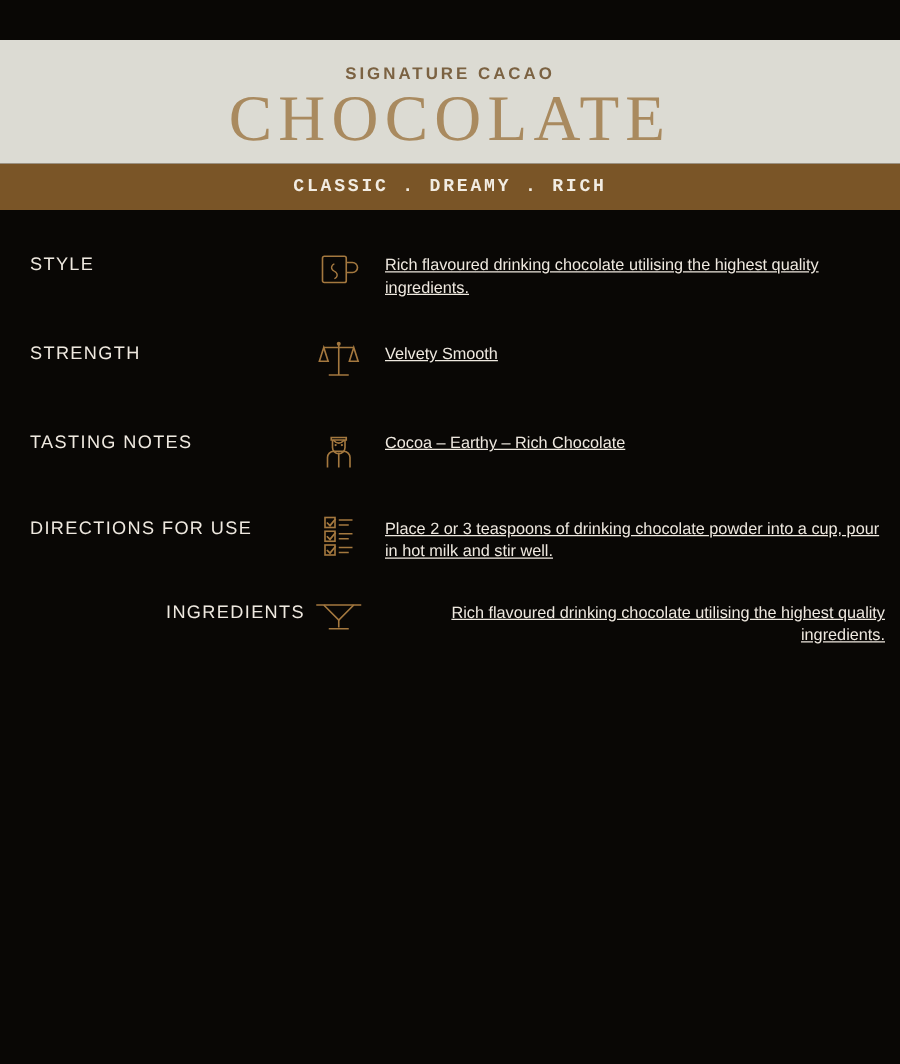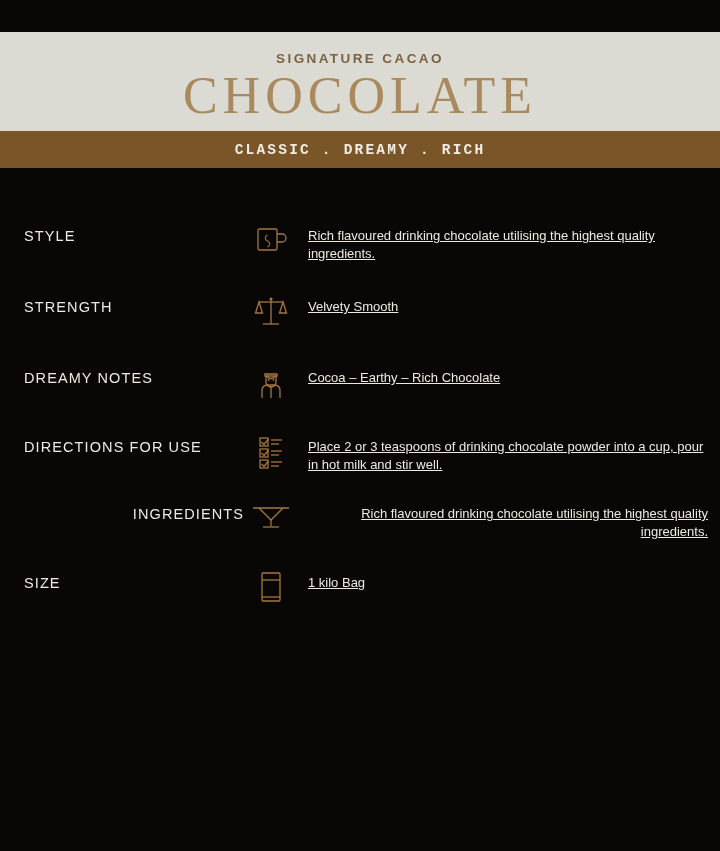--- a/index.html
+++ b/index.html
@@ -56,21 +56,21 @@
   .subbar-text {
     color: #f2ece2;
     font-size: 14.5px;
     letter-spacing: 2.2px;
     font-weight: 600;
     font-family: Liberation Mono, monospace;
   }
 
   
   .specs {
-    padding-top: 54px;
+    padding-top: 30px;
   }
   .row {
     display: flex;
     align-items: flex-start;
     min-height: 55px;
     padding: 0 0 0 24px;
   }
   .row-label {
     width: 220px;
     flex: 0 0 220px;
@@ -144,21 +144,21 @@
           <line x1="9" y1="31" x2="25" y2="31"></line>
           <path d="M5 9 L1.5 20 h7 z"></path>
           <path d="M29 9 L25.5 20 h7 z"></path>
           <circle cx="17" cy="6" r="1.6" fill="#a4783f" stroke="none"></circle>
         </svg>
       </div>
       <div class="row-value">Velvety Smooth</div>
     </div>
 
     <div class="row r-notes">
-      <div class="row-label">DREAMY NOTES</div>
+      <div class="row-label">TASTING NOTES</div>
       <div class="row-icon">
         <svg width="34" height="40" viewBox="0 0 34 40" fill="none" stroke="#a4783f" stroke-width="1.3">
           <path d="M11 10 h12 v2 h-12 z"></path>
           <path d="M12.5 12 q4.5 5 9 0"></path>
           <path d="M12 12 v6 a5 5 0 0 0 10 0 v-6"></path>
           <path d="M8 34 v-8 a5 5 0 0 1 5 -5 h8 a5 5 0 0 1 5 5 v8"></path>
           <line x1="17" y1="22" x2="17" y2="34"></line>
           <circle cx="14.5" cy="16" r="0.9" fill="#a4783f" stroke="none"></circle>
           <circle cx="19.5" cy="16" r="0.9" fill="#a4783f" stroke="none"></circle>
         </svg>
@@ -194,26 +194,15 @@
           <line x1="2" y1="8" x2="38" y2="8"></line>
           <path d="M8 8 L20 20 L32 8"></path>
           <line x1="20" y1="20" x2="20" y2="26"></line>
           <line x1="12" y1="27" x2="28" y2="27"></line>
         </svg>
       </div>
       <div class="row-value">Rich flavoured drinking chocolate utilising the highest quality ingredients.</div>
     </div>
 
 
-    <div class="row r-size">
-      <div class="row-label">SIZE</div>
-      <div class="row-icon">
-        <svg width="30" height="36" viewBox="0 0 30 36" fill="none" stroke="#a4783f" stroke-width="1.3">
-          <rect x="6" y="4" width="18" height="28" rx="1"></rect>
-          <line x1="6" y1="11" x2="24" y2="11"></line>
-          <line x1="6" y1="28" x2="24" y2="28"></line>
-        </svg>
-      </div>
-      <div class="row-value">1 kilo Bag</div>
-    </div>
 
   </div>
 </div>
 
 </body></html>

